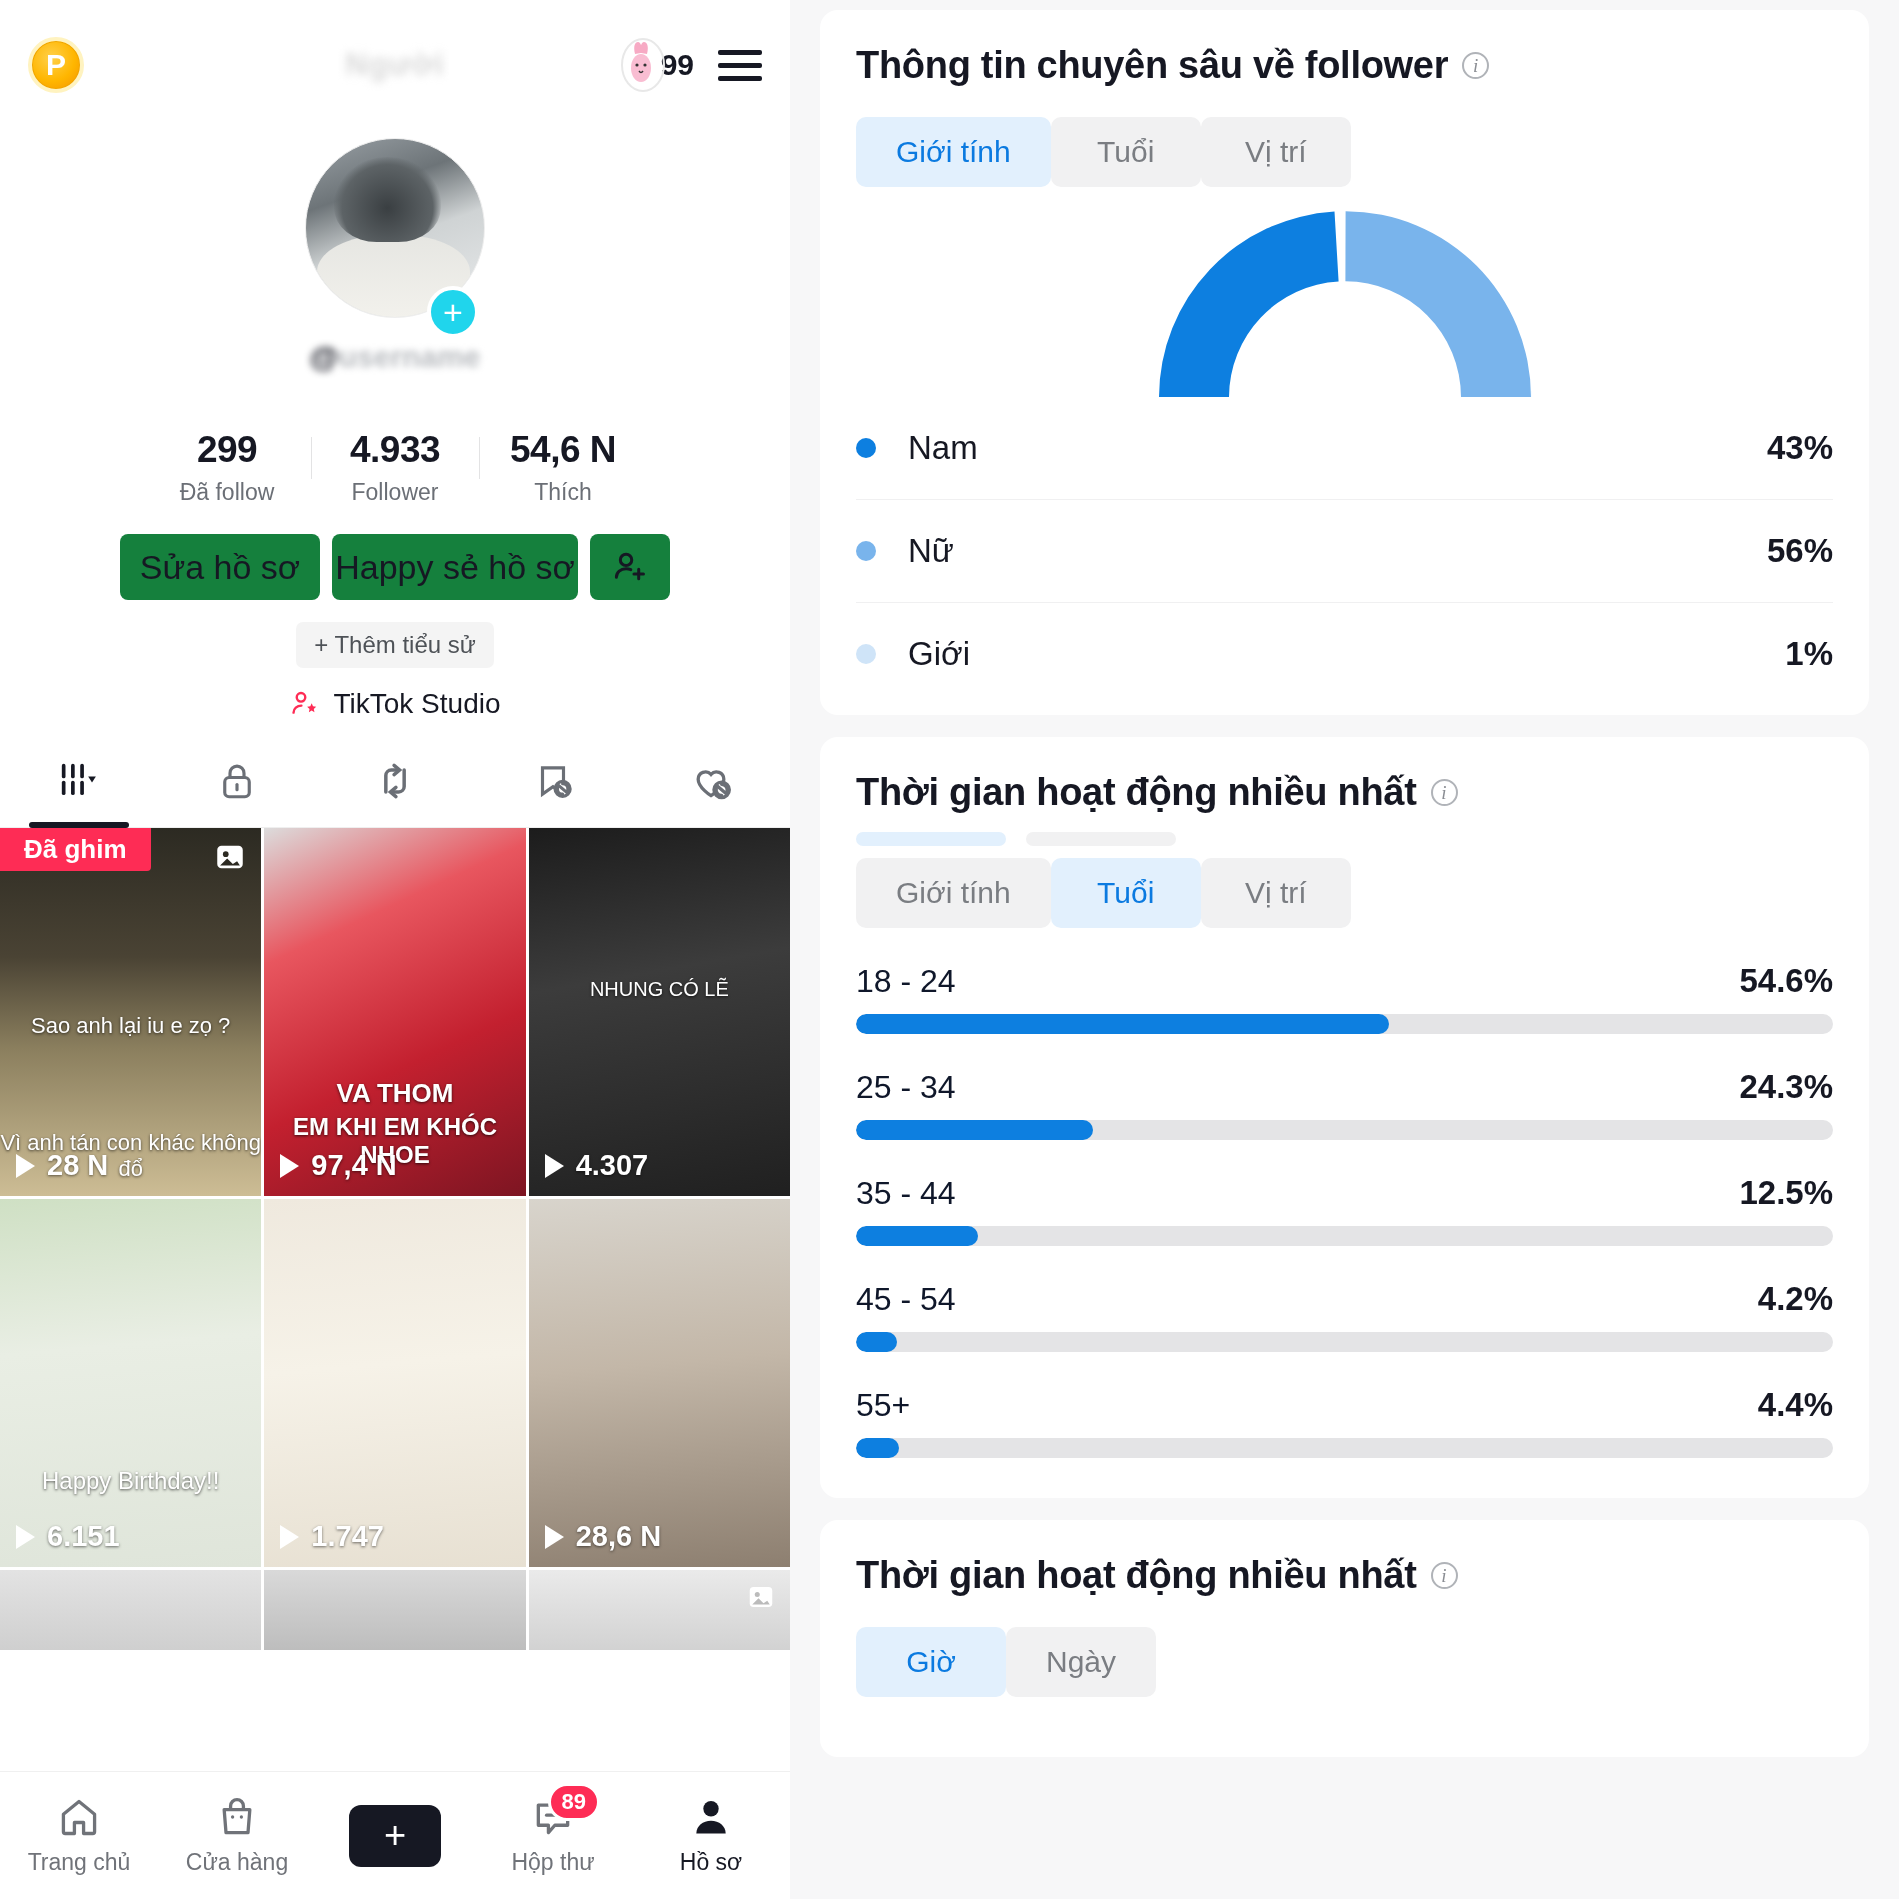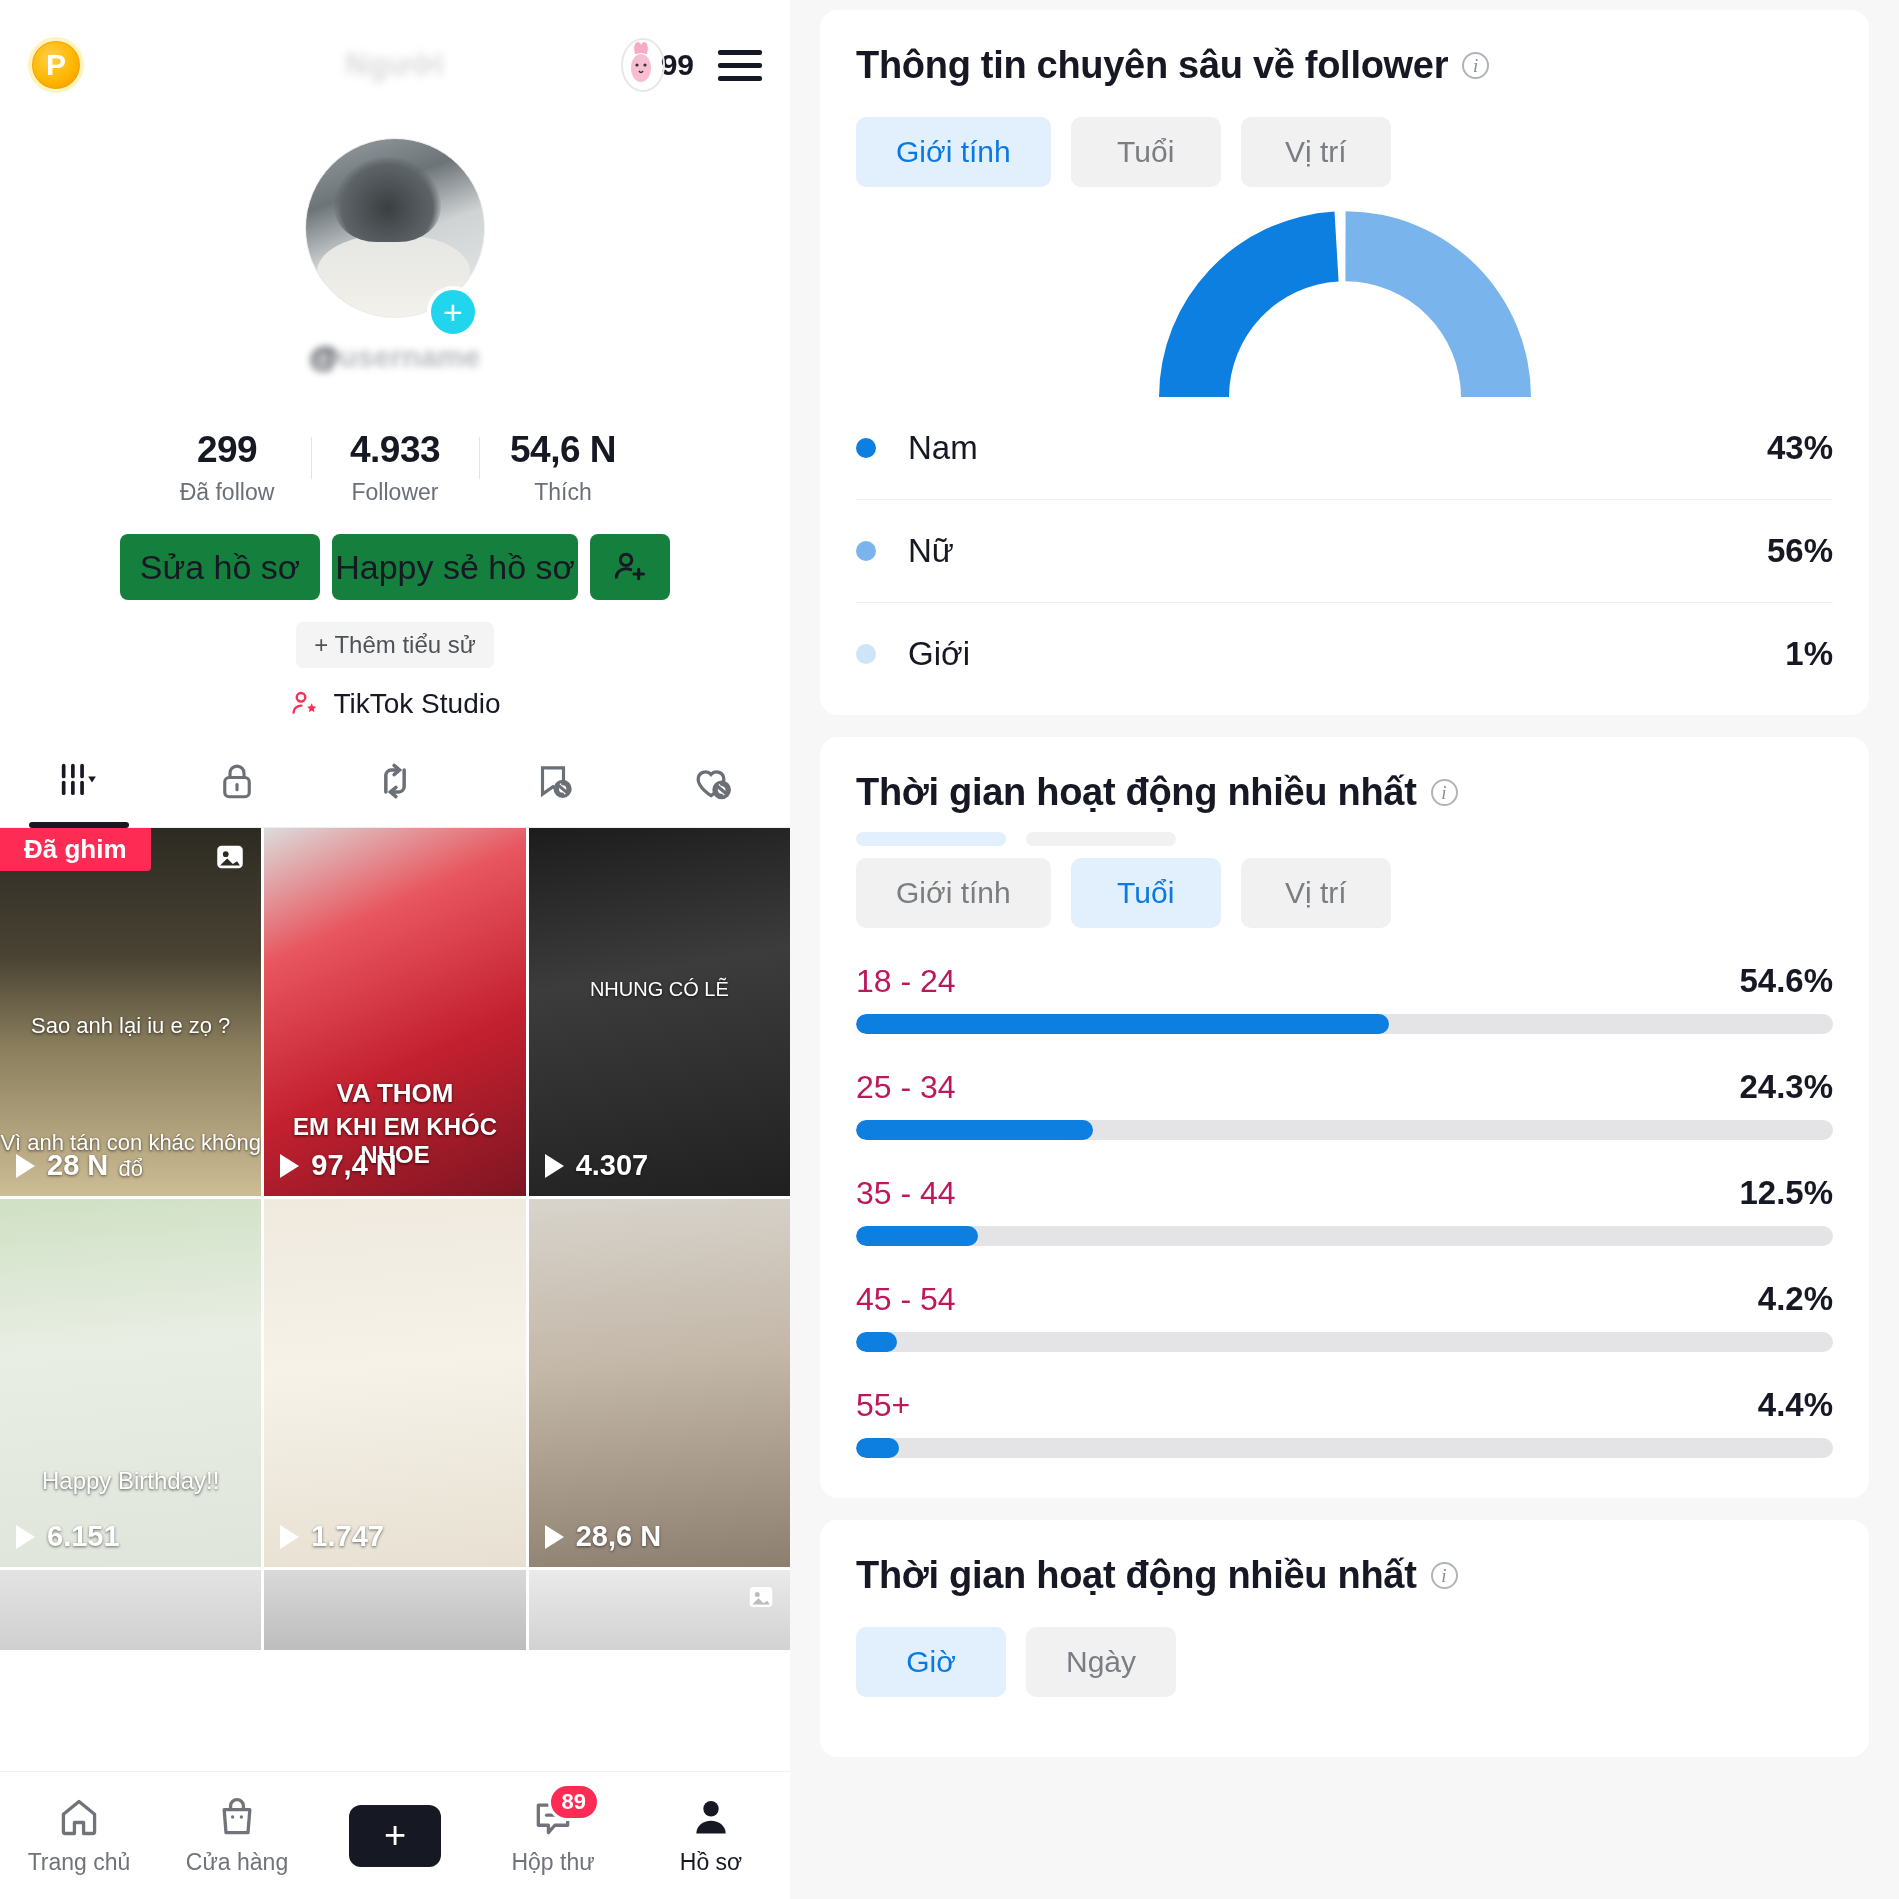--- a/index.html
+++ b/index.html
@@ -160,21 +160,21 @@
     background: #fff; border-radius: 18px; margin: 0 30px 22px 18px; padding: 34px 36px 10px 36px;
   }
   .card.first { margin-top: 10px; }
   .card-title-row { display: flex; align-items: center; gap: 14px; }
   .card-title { font-size: 38px; font-weight: 700; color: #161823; letter-spacing: -0.3px;}
   .info-icon {
     width: 27px; height: 27px; border-radius: 50%; border: 2px solid #b0b3b8;
     color: #8a8d93; font-size: 19px; display: flex; align-items: center; justify-content: center;
     font-style: italic; font-family: "Liberation Serif", serif;
   }
-  .seg-row { display: flex; gap: 20px; margin-top: 30px; }
+  .seg-row { display: flex; margin-top: 30px; }
   .seg {
     border-radius: 10px; background: #f1f1f2; color: #7a7d82;
     font-size: 30px; padding: 18px 40px; min-width: 150px; text-align: center;
   }
   .seg.active { background: #e2f0fd; color: #0b7ae0; }
   .ghost-row { display:flex; gap:20px; margin-top: 18px; height: 14px;}
   .ghost { height: 14px; border-radius: 8px; }
   .ghost.a { width: 150px; background: #e2f0fd; }
   .ghost.b { width: 150px; background: #f1f1f2; }
 
@@ -184,21 +184,21 @@
     display: flex; align-items: center; padding: 32px 0;
     border-top: 1px solid #f0f0f1;
   }
   .legend-row.firstrow { border-top: none; }
   .dot { width: 20px; height: 20px; border-radius: 50%; margin-right: 32px; }
   .legend-label { font-size: 33px; color: #161823; font-weight: 500; }
   .legend-val { margin-left: auto; font-size: 33px; color: #161823; font-weight: 700; }
 
   .bar-block { margin-top: 34px; }
   .bar-head { display: flex; align-items: baseline; }
-  .bar-name { font-size: 32px; color: #be185d; }
+  .bar-name { font-size: 32px; color: #0f172a; }
   .bar-pct { margin-left: auto; font-size: 33px; font-weight: 700; color: #161823; }
   .bar-track { height: 20px; background: #e4e4e6; border-radius: 10px; margin-top: 14px; overflow: hidden; }
   .bar-fill { height: 100%; background: #0d7fe0; border-radius: 10px; }
 </style>
 </head>
 <body>
 
 <div class="screen">
 
   <div class="left-panel">

